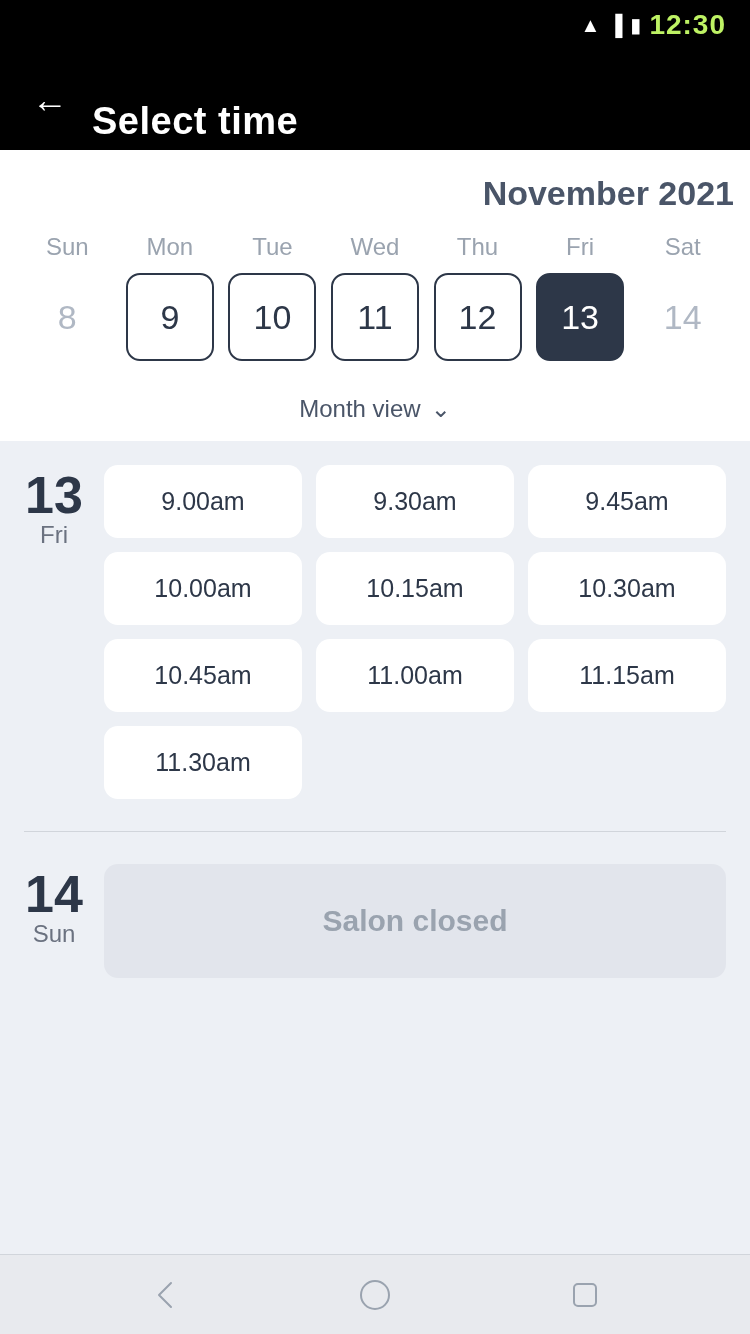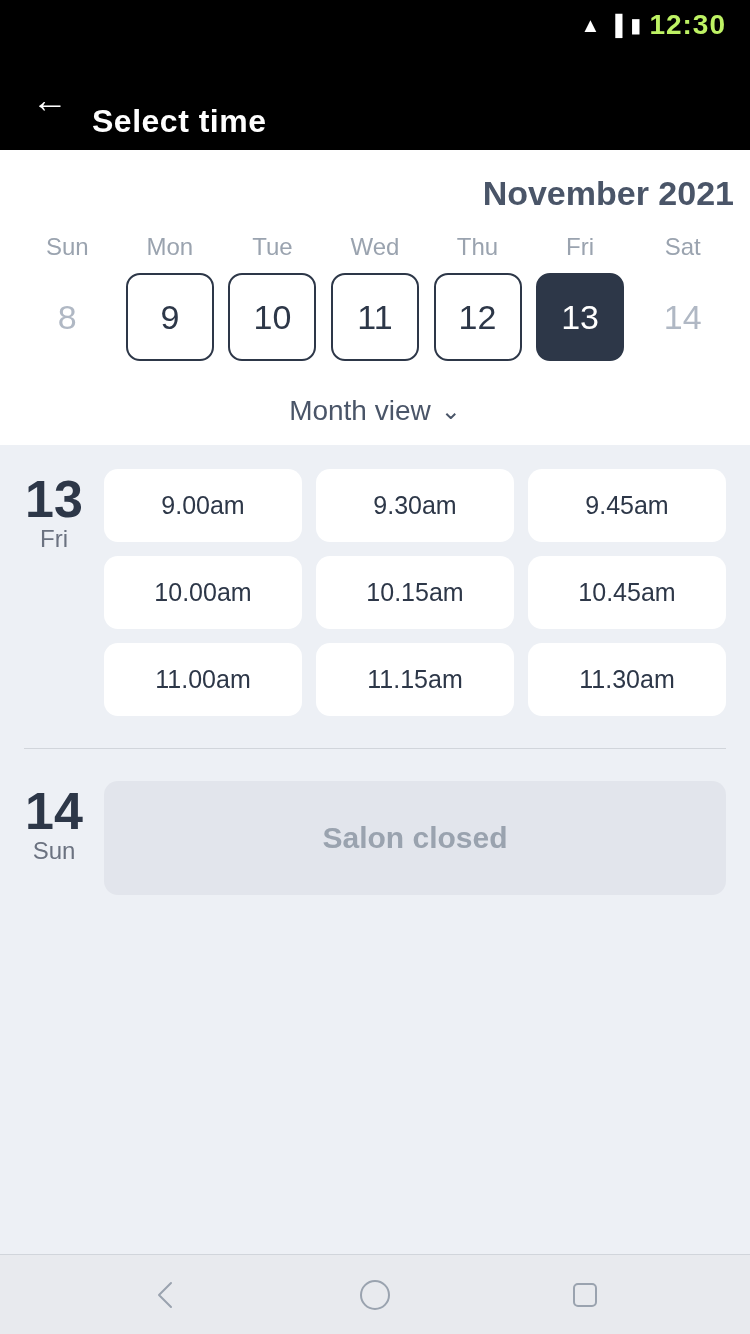--- a/index.html
+++ b/index.html
@@ -49,21 +49,21 @@
       gap: 24px;
     }
     .back-arrow {
       color: #fff;
       font-size: 36px;
       cursor: pointer;
       line-height: 1;
     }
     .header-title {
       color: #fff;
-      font-size: 32px;
+      font-size: 38px;
       font-weight: 700;
       letter-spacing: 0.5px;
       margin-top: 43px;
     }
 
     
     .calendar-section {
       background: #fff;
       padding: 24px 16px 0 16px;
     }
@@ -128,21 +128,21 @@
     
     .month-view-row {
       display: flex;
       justify-content: center;
       align-items: center;
       padding: 14px 0 18px 0;
       gap: 10px;
       cursor: pointer;
     }
     .month-view-text {
-      font-size: 28px;
+      font-size: 24px;
       color: #4a5568;
       font-weight: 400;
       text-align: center;
     }
     .chevron-down {
       font-size: 24px;
       color: #4a5568;
     }
 
     
@@ -310,20 +310,21 @@
     <div class="day-label">
       <span class="day-number">13</span>
       <span class="day-name">Fri</span>
     </div>
     <div class="slots-grid">
       <button class="slot-btn">9.00am</button>
       <button class="slot-btn">9.30am</button>
       <button class="slot-btn">9.45am</button>
       <button class="slot-btn">10.00am</button>
       <button class="slot-btn">10.15am</button>
+      <button class="slot-btn">10.30am</button>
       <button class="slot-btn">10.45am</button>
       <button class="slot-btn">11.00am</button>
       <button class="slot-btn">11.15am</button>
       <button class="slot-btn">11.30am</button>
     </div>
   </div>
 
   <div class="divider"></div>
 
   <div class="closed-block">

